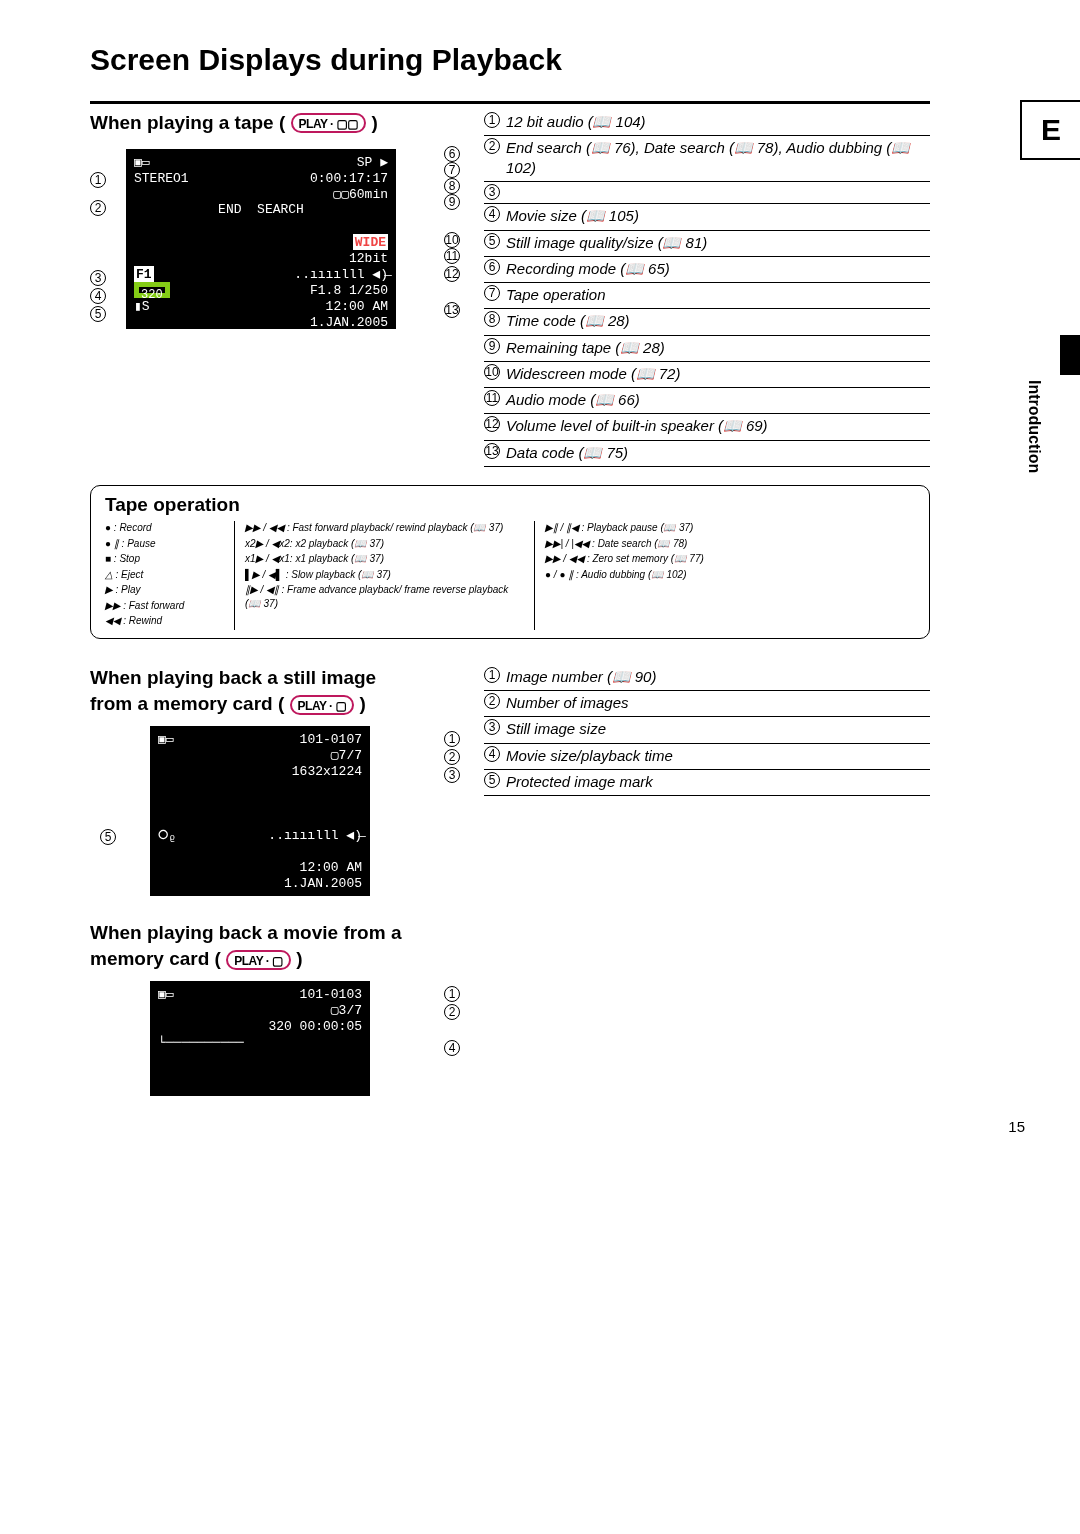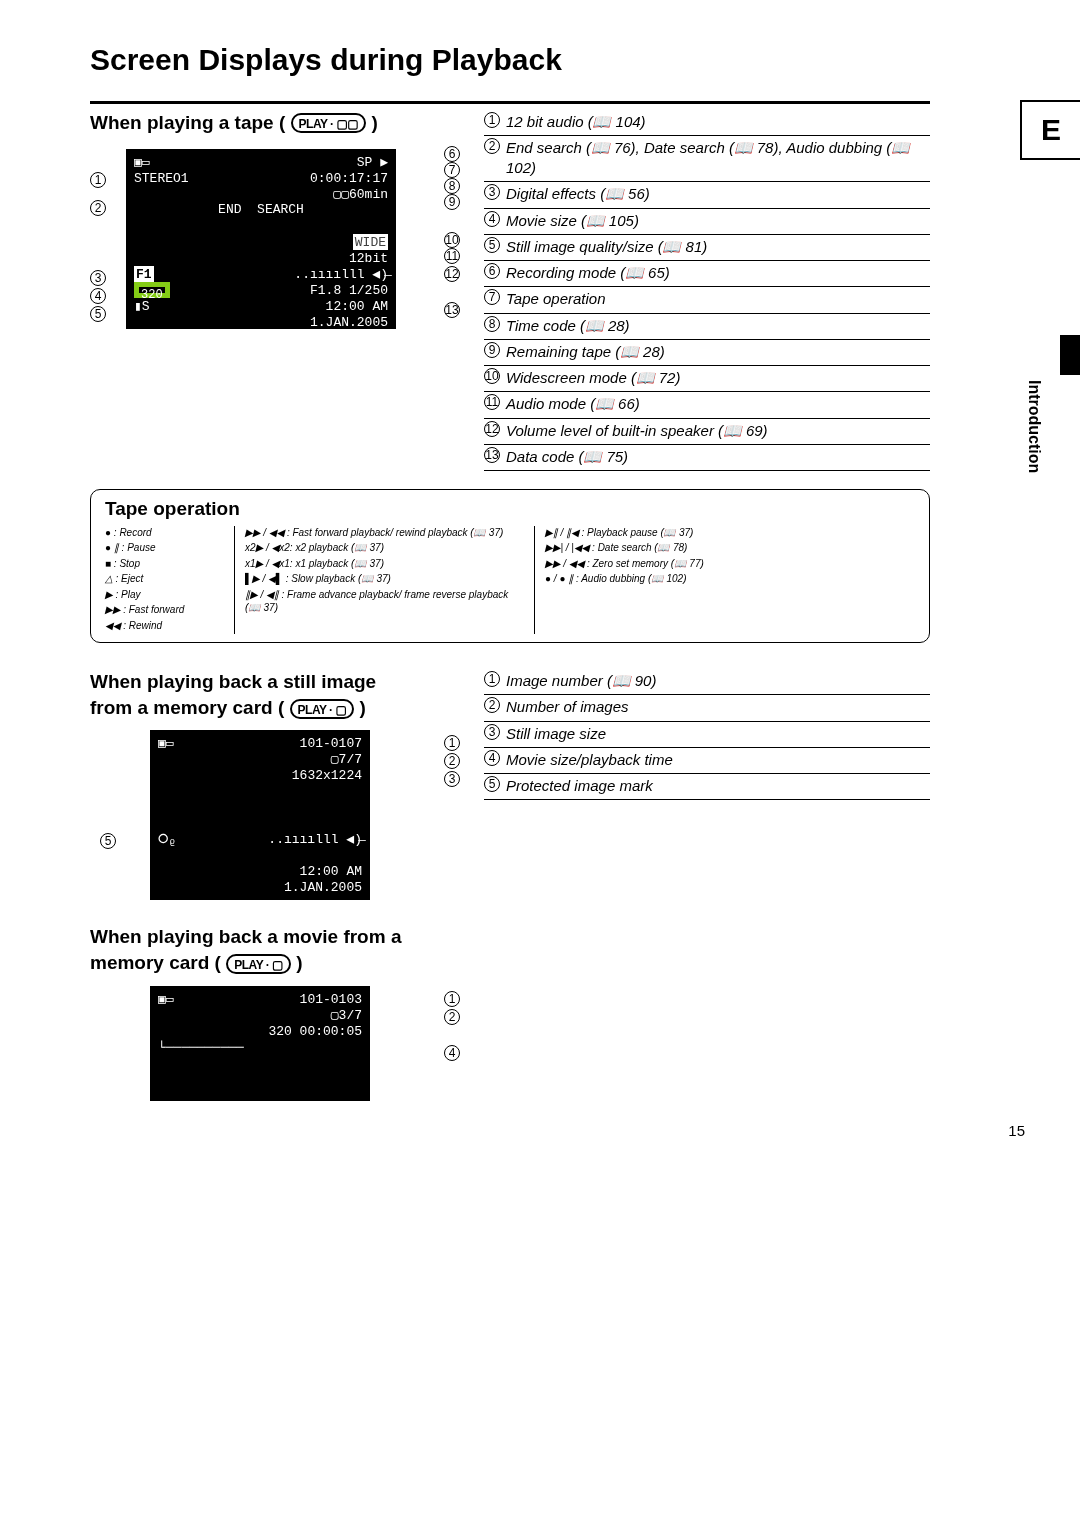--- a/index.html
+++ b/index.html
@@ -82,21 +82,21 @@
   .def-list .item {
     border-bottom: 1px solid #000;
     padding: 2px 0 3px 0;
     display: flex;
     gap: 6px;
   }
   .def-list .item:first-child { border-top: none; }
   .def-text { flex: 1; font-style: italic; }
   .pill {
     display: inline-block;
-    border: 2px solid #000000;
+    border: 2px solid #be185d;
     border-radius: 10px;
     padding: 0 6px;
     height: 20px;
     line-height: 18px;
     font-size: 12px;
     font-weight: 700;
     vertical-align: middle;
     font-style: normal;
     font-family: Arial;
     letter-spacing: -0.5px;
@@ -154,41 +154,40 @@
       <div class="callout-label" style="right:0; top:106px;"><span class="c-num">11</span></div>
       <div class="callout-label" style="right:0; top:124px;"><span class="c-num">12</span></div>
       <div class="callout-label" style="right:0; top:160px;"><span class="c-num">13</span></div>
 
       <div class="screen screen-pad" style="position:absolute; left:36px; top:8px; height:180px;">
         <div class="screen-line screen-row"><span>▣▭</span><span>SP ▶</span></div>
         <div class="screen-line screen-row"><span>STEREO1</span><span>0:00:17:17</span></div>
         <div class="screen-line screen-row"><span></span><span>▢▢60min</span></div>
         <div class="screen-line screen-row" style="justify-content:center;align-items:center;"><span>END  SEARCH</span></div>
         <div class="screen-row"></div>
-        <div class="screen-line screen-row"><span></span><span style="background:#fff;color:#404040;padding:0 2px;font-weight:400;">WIDE</span></div>
+        <div class="screen-line screen-row"><span></span><span style="background:#fff;color:#ef4444;padding:0 2px;font-weight:700;">WIDE</span></div>
         <div class="screen-line screen-row"><span></span><span>12bit</span></div>
         <div class="screen-line screen-row"><span style="background:#fff;color:#000;padding:0 2px;font-weight:700;">F1</span><span>..ıııılll ◀)̶</span></div>
         <div class="screen-line screen-row"><span style="border:5px solid #84cc16;padding:0 2px;font-size:12px;">320</span><span>F1.8 1/250</span></div>
         <div class="screen-line screen-row"><span>▮S</span><span>12:00 AM</span></div>
         <div class="screen-line screen-row"><span></span><span>1.JAN.2005</span></div>
       </div>
     </div>
   </div>
   <div class="def-list">
     <div class="item">
         <span class="c-num">1</span>
         <span class="def-text">12 bit audio (📖 104)</span>
       </div>
     <div class="item">
         <span class="c-num">2</span>
         <span class="def-text">End search (📖 76), Date search (📖 78), Audio dubbing (📖 102)</span>
       </div>
     <div class="item">
         <span class="c-num">3</span>
-        <span class="def-text">Digital effects (📖 56)</span>
       </div>
     <div class="item">
         <span class="c-num">4</span>
         <span class="def-text">Movie size (📖 105)</span>
       </div>
     <div class="item">
         <span class="c-num">5</span>
         <span class="def-text">Still image quality/size (📖 81)</span>
       </div>
     <div class="item">

